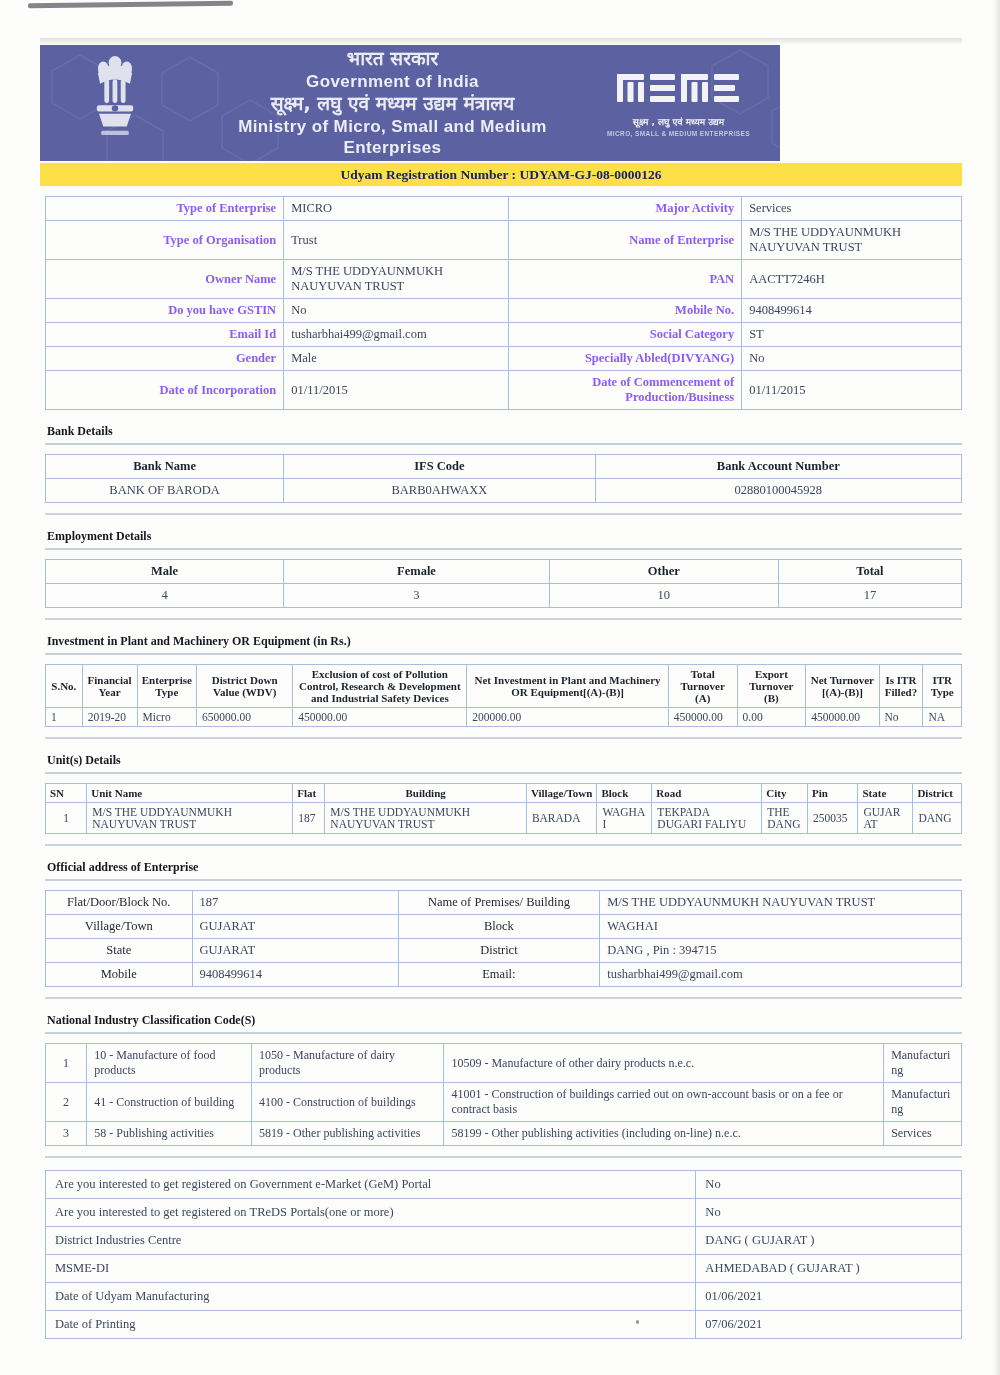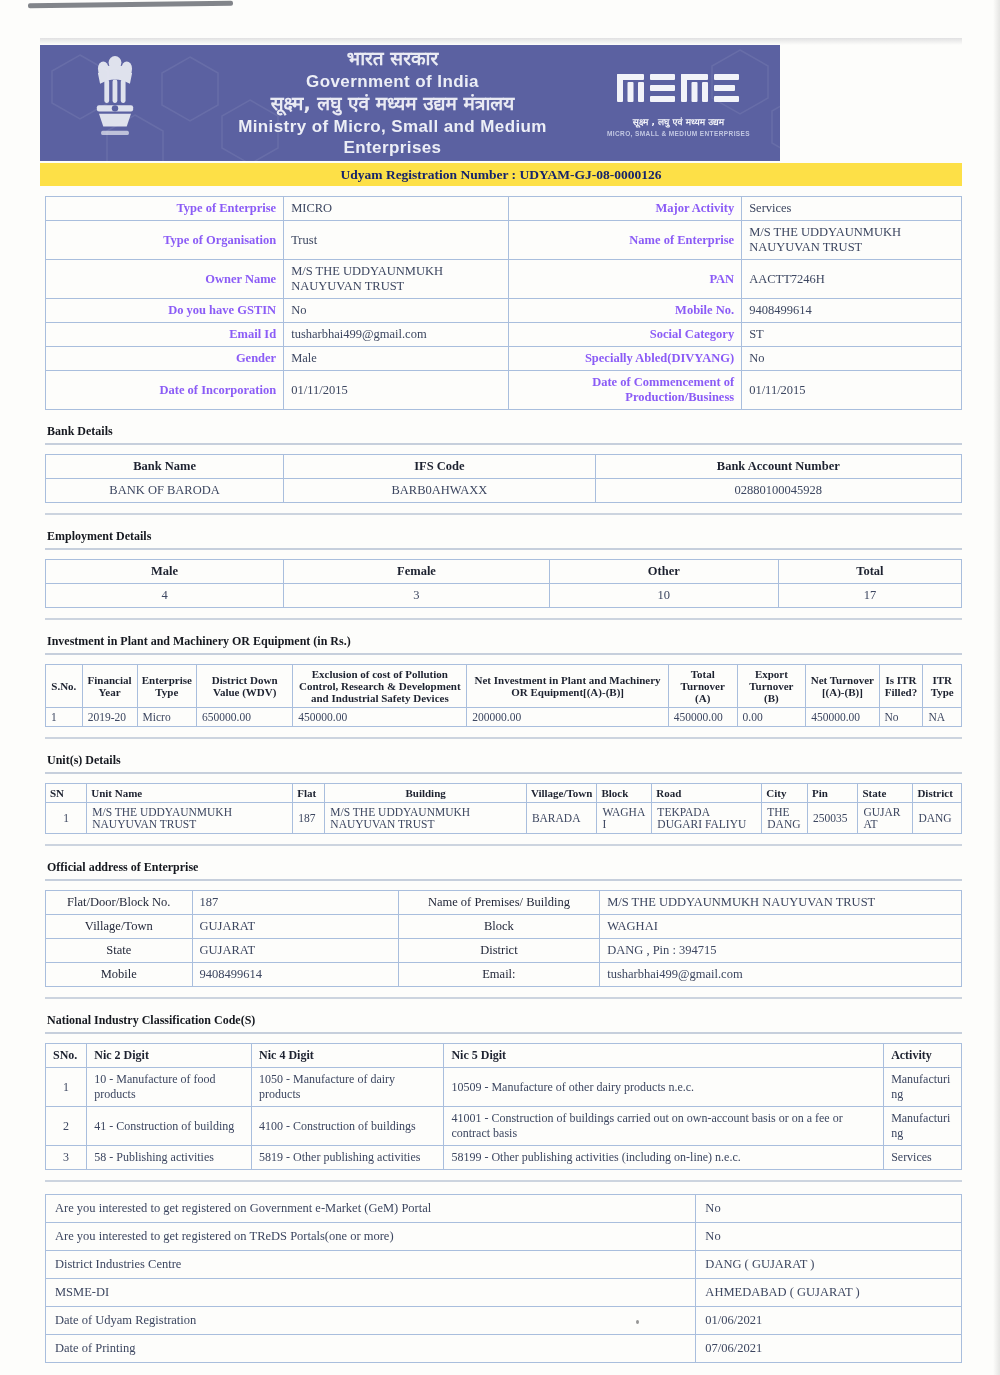--- a/index.html
+++ b/index.html
@@ -388,27 +388,20 @@
     <hr class="sep">
     <table style="font-size:12px">
       <colgroup>
           <col style="width:4.5%">
           <col style="width:18%">
           <col style="width:21%">
           <col style="width:48%">
           <col style="width:8.5%">
         </colgroup>
       <tbody>
-          <tr>
-        <th style="text-align:left">SNo.</th>
-        <th style="text-align:left">Nic 2 Digit</th>
-        <th style="text-align:left">Nic 4 Digit</th>
-        <th style="text-align:left">Nic 5 Digit</th>
-        <th style="text-align:left">Activity</th>
-      </tr>
       <tr>
         <td class="ctr">1</td>
         <td>10 - Manufacture of food products</td>
         <td>1050 - Manufacture of dairy products</td>
         <td>10509 - Manufacture of other dairy products n.e.c.</td>
         <td>Manufacturing</td>
       </tr>
       <tr>
         <td class="ctr">2</td>
         <td>41 - Construction of building</td>
@@ -443,21 +436,21 @@
       </tr>
       <tr>
         <td>District Industries Centre</td>
         <td>DANG ( GUJARAT )</td>
       </tr>
       <tr>
         <td>MSME-DI</td>
         <td>AHMEDABAD ( GUJARAT )</td>
       </tr>
       <tr>
-        <td>Date of Udyam Registration</td>
+        <td>Date of Udyam Manufacturing</td>
         <td>01/06/2021</td>
       </tr>
       <tr>
         <td>Date of Printing</td>
         <td>07/06/2021</td>
       </tr>
     </tbody>
       </table>
   </div>
 

